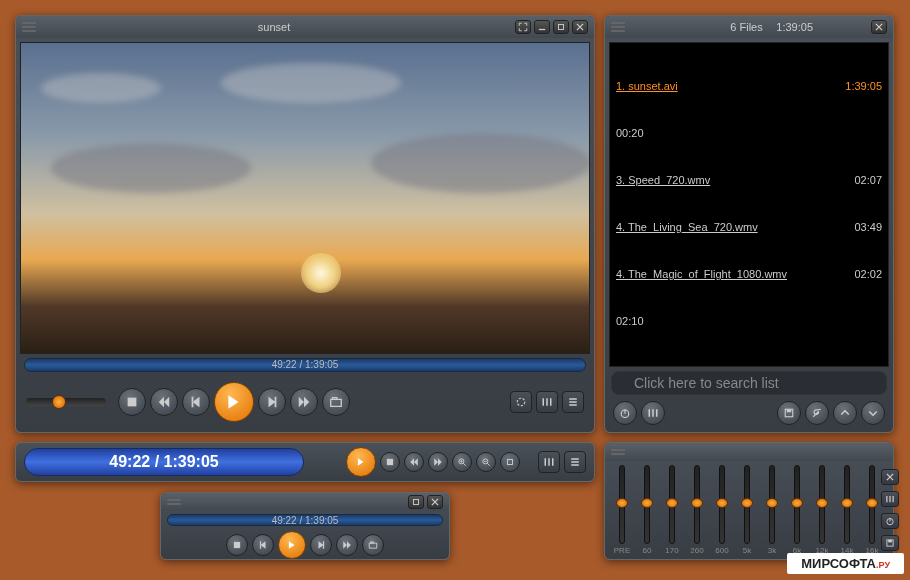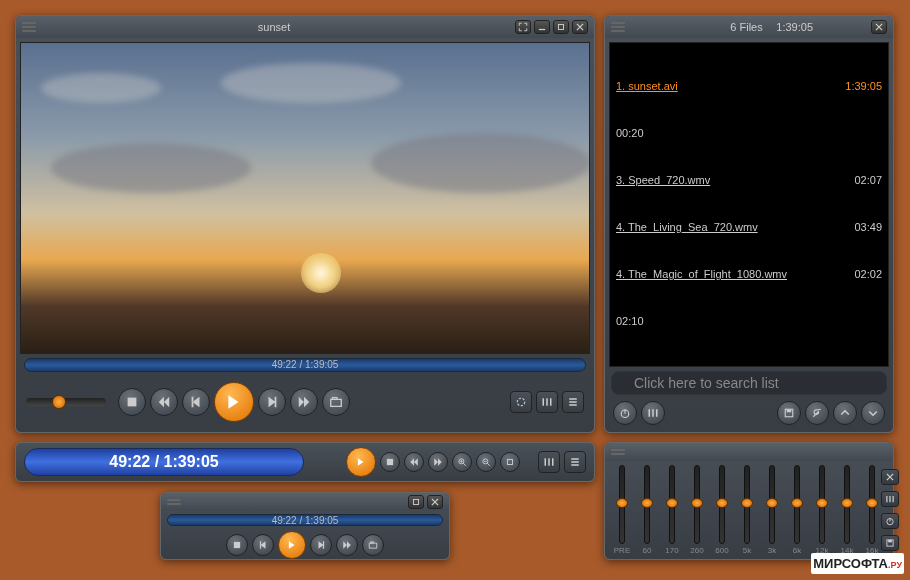--- a/index.html
+++ b/index.html
@@ -202,21 +202,21 @@
     width: 18px; height: 16px;
     background: linear-gradient(#4a5058,#343840);
     border: 1px solid #222; border-radius: 3px;
     display: flex; align-items: center; justify-content: center; cursor: pointer;
     color: #aaa; font-size: 9px;
   }
 
   .watermark {
     position: absolute; right: 6px; bottom: 6px;
     background: #fff; color: #222;
-    padding: 3px 2px; font-size: 13px; font-weight: bold;
+    padding: 3px 14px; font-size: 13px; font-weight: bold;
     border-radius: 2px;
   }
   .watermark .ru { color: #d03020; font-size: 9px; }
 </style>
 </head>
 <body>
 
 <svg width="0" height="0" style="position:absolute">
   <defs>
     <g id="i-play">

